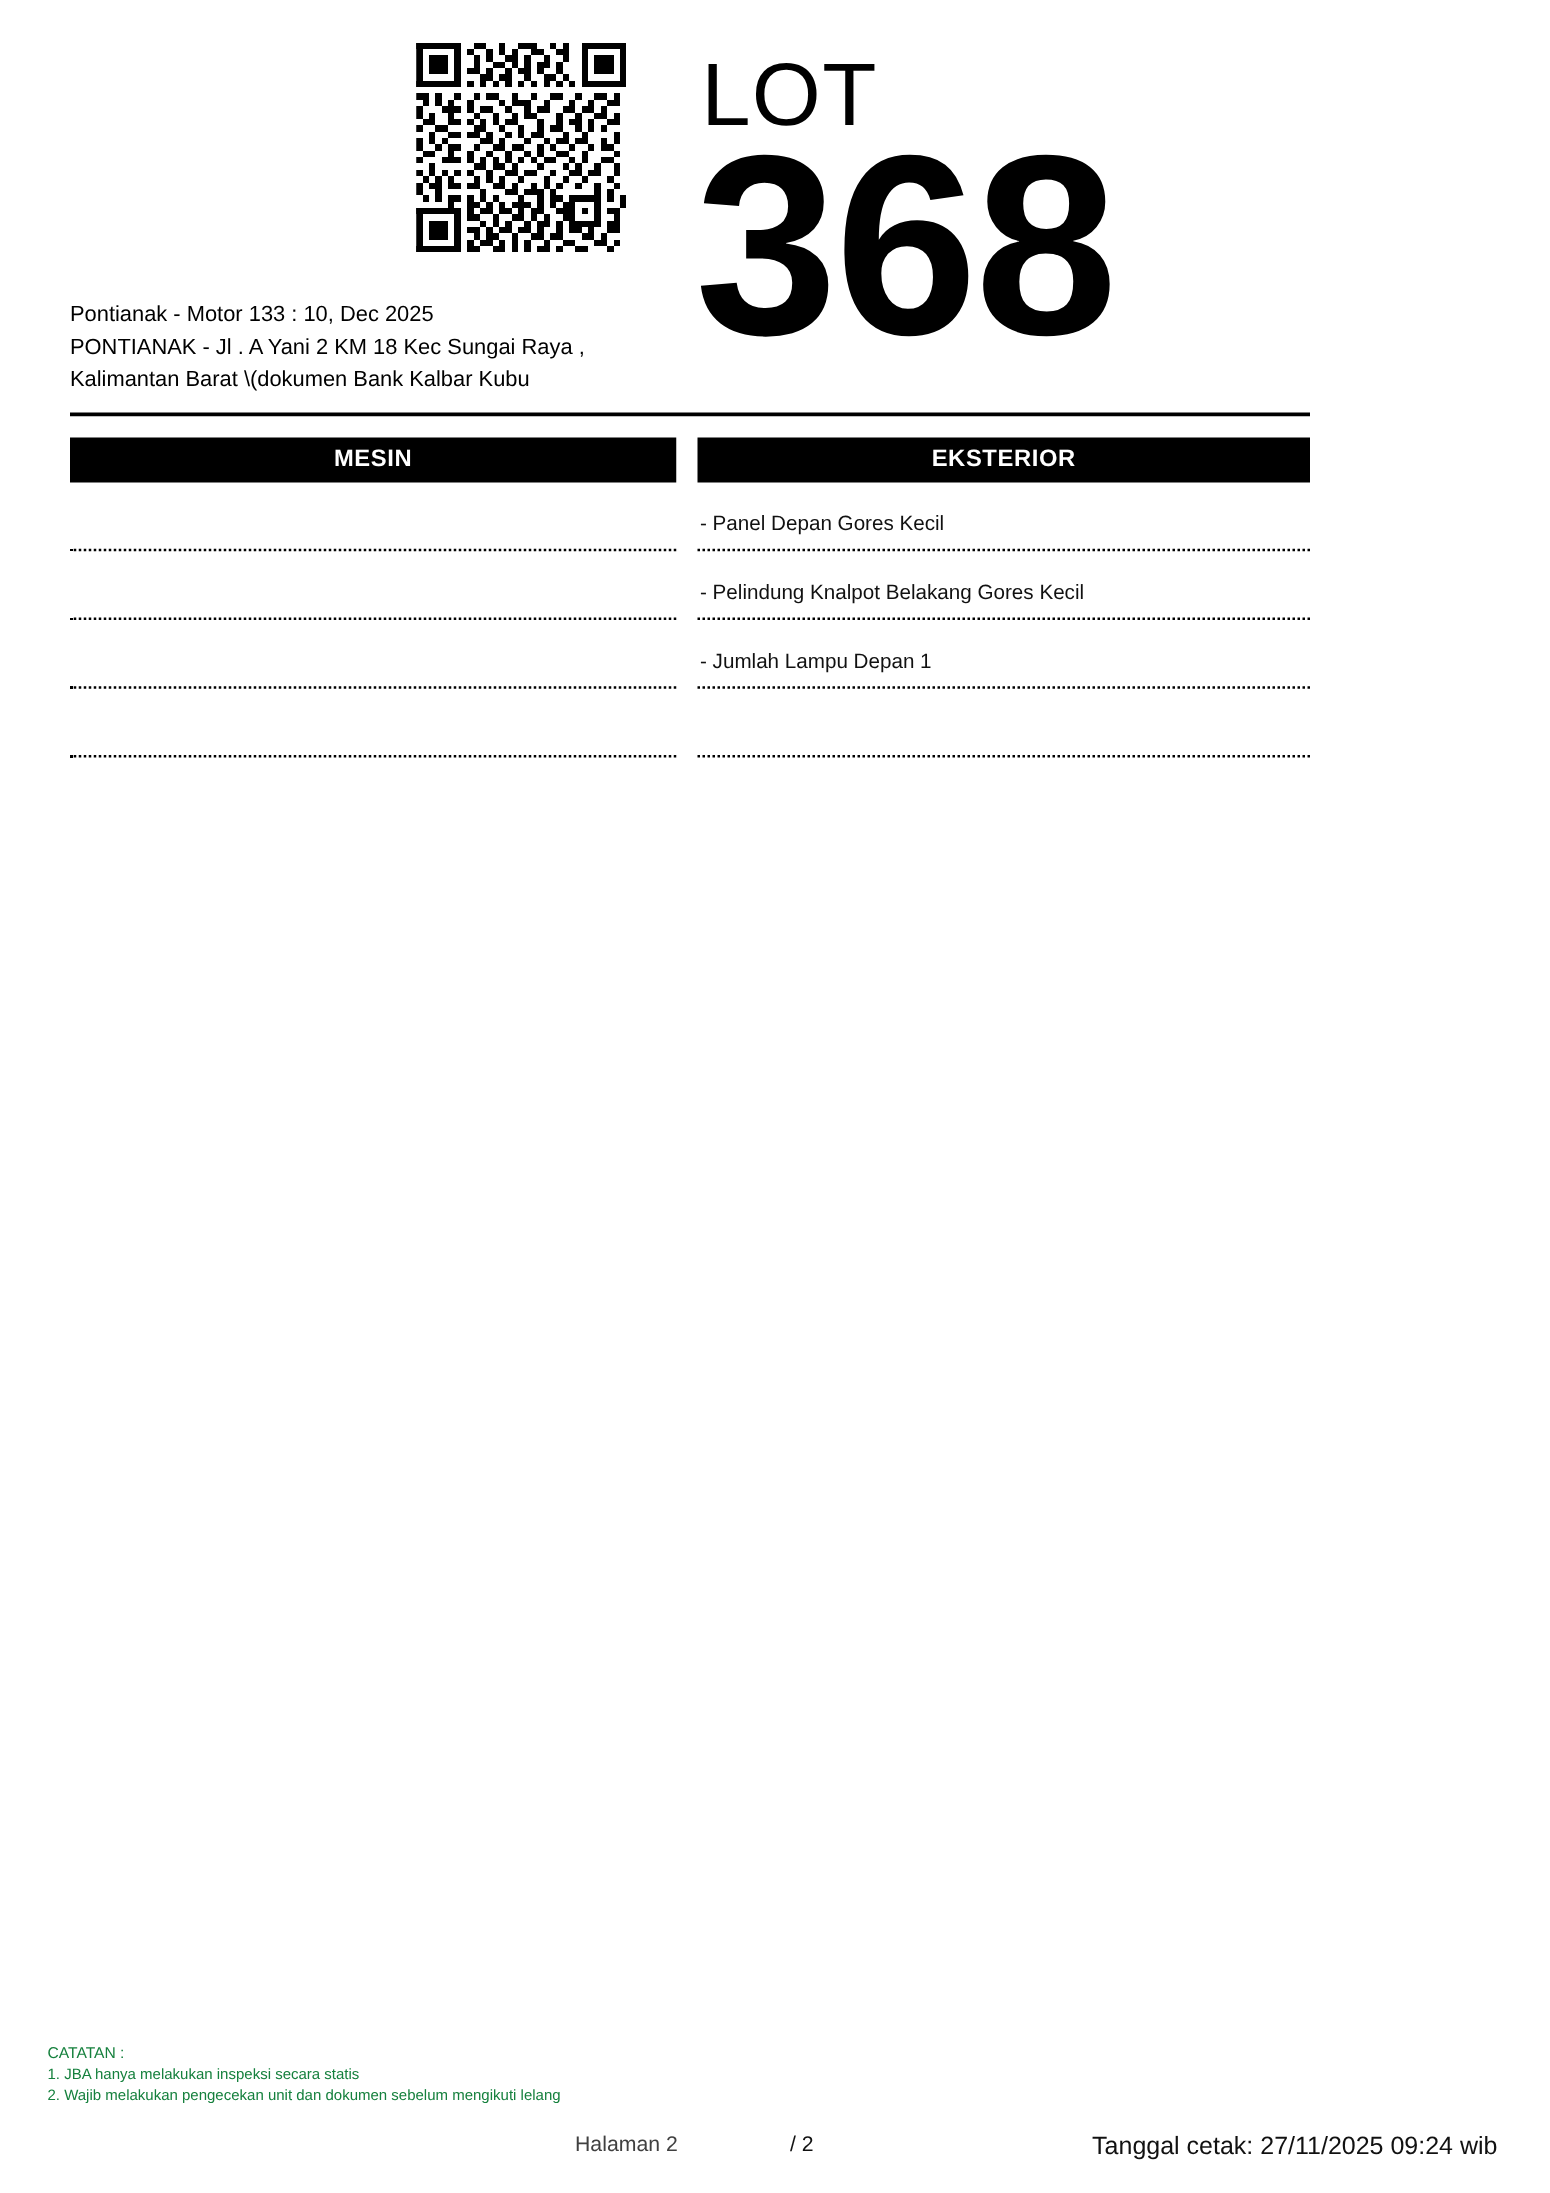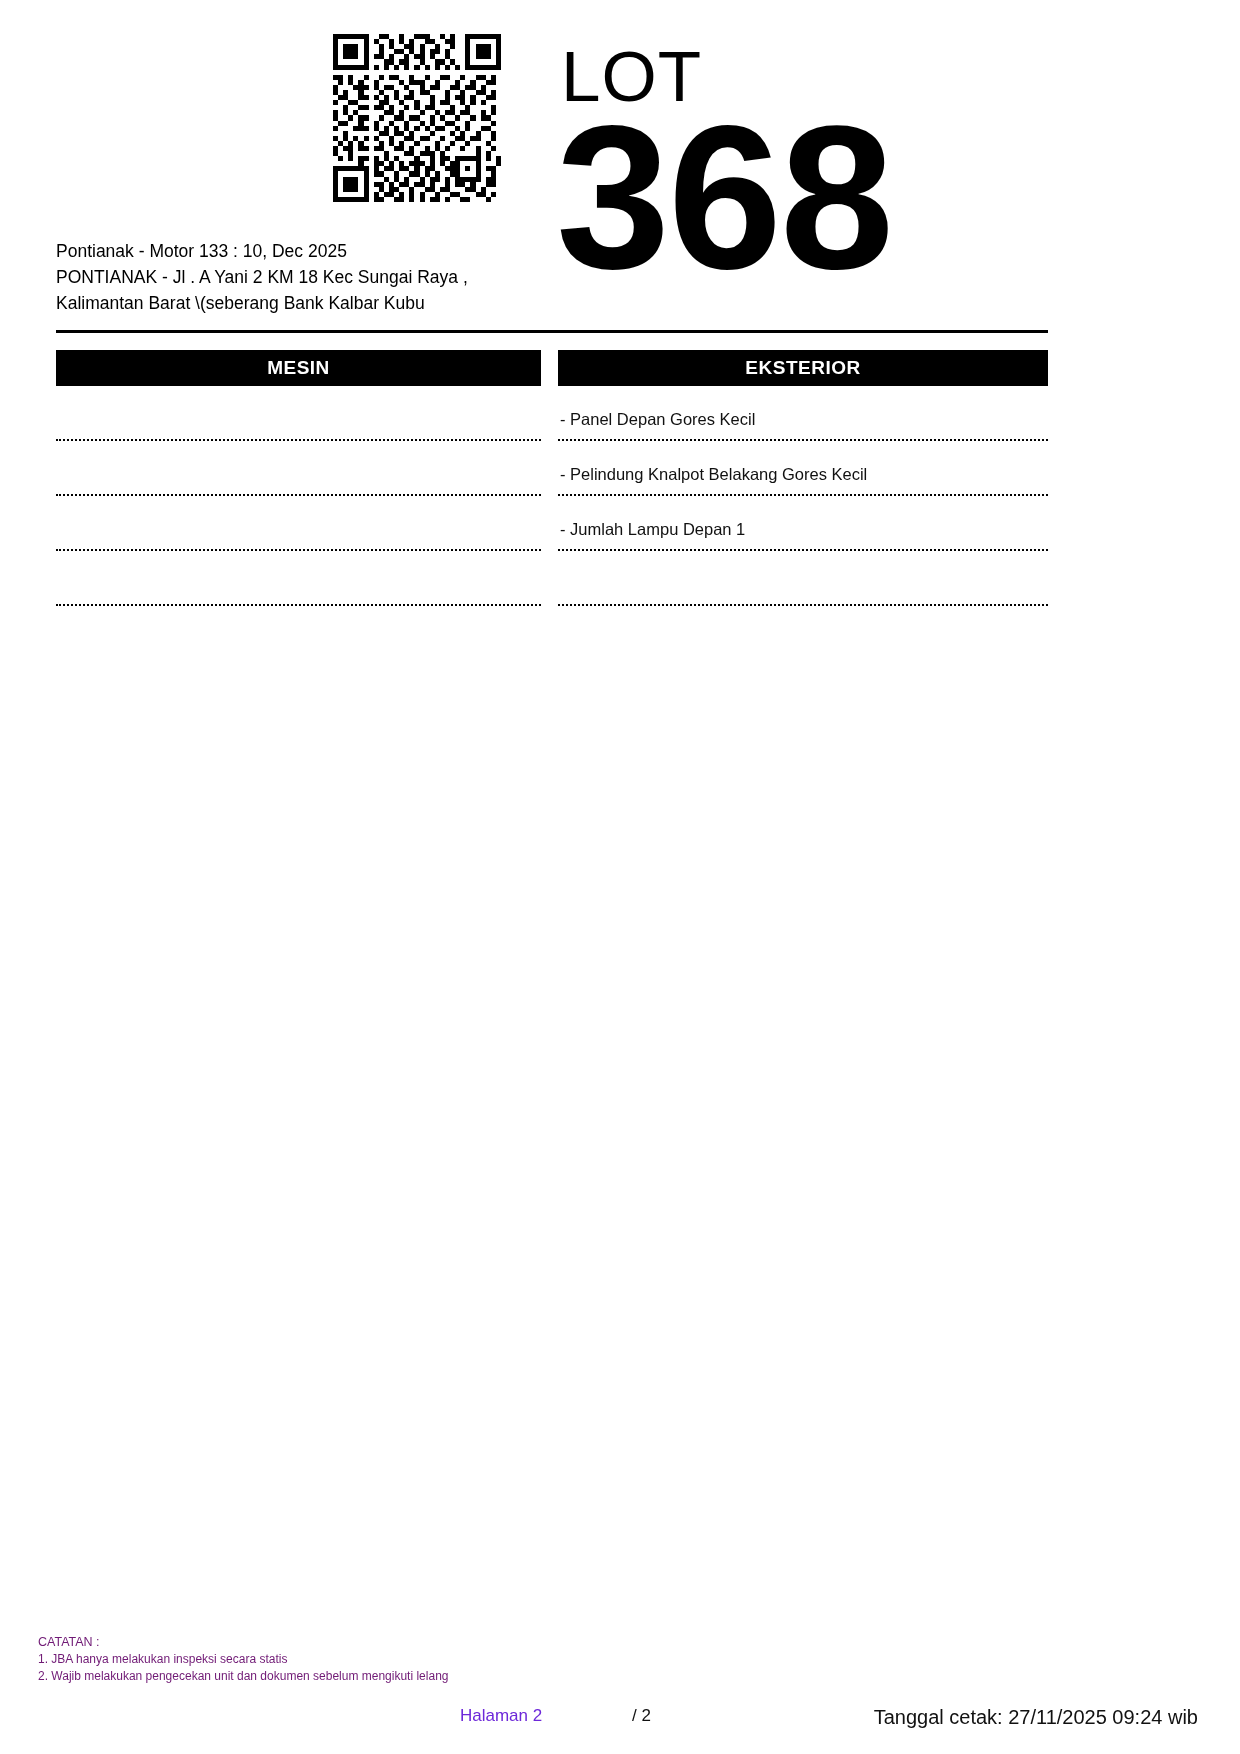--- a/index.html
+++ b/index.html
@@ -137,38 +137,38 @@
   .row.empty { color: transparent; }
 
   
   .notes {
     position: absolute;
     left: 38px;
     top: 1634px;
     width: 700px;
     font-size: 12px;
     line-height: 17px;
-    color: #701a75;
+    color: #15803d;
   }
   .notes .note-title { font-size: 12.5px; }
   .notes .note-item { }
 
   .footer-line {
     position: absolute;
     top: 1706px;
     left: 0;
     width: 1240px;
     height: 26px;
   }
   .page-no {
     position: absolute;
     left: 460px;
     top: 0;
     font-size: 17px;
-    color: #6d28d9;
+    color: #404040;
   }
   .page-total {
     position: absolute;
     left: 632px;
     top: 0;
     font-size: 17px;
     color: #111;
   }
   .print-date {
     position: absolute;
@@ -474,21 +474,21 @@
     </svg>
 
     <div class="lot-block">
       <div class="lot-word">LOT</div>
       <div class="lot-number">368</div>
     </div>
 
     <div class="addr">
       <div>Pontianak - Motor 133 : 10, Dec 2025</div>
       <div>PONTIANAK - Jl . A Yani 2 KM 18 Kec Sungai Raya ,</div>
-      <div>Kalimantan Barat \(seberang Bank Kalbar Kubu</div>
+      <div>Kalimantan Barat \(dokumen Bank Kalbar Kubu</div>
     </div>
   </div>
 
   <div class="rule-thick"></div>
 
   <div class="bars">
     <div class="bar bar-right">EKSTERIOR</div>
     <div class="bar bar-left">MESIN</div>
   </div>
 

